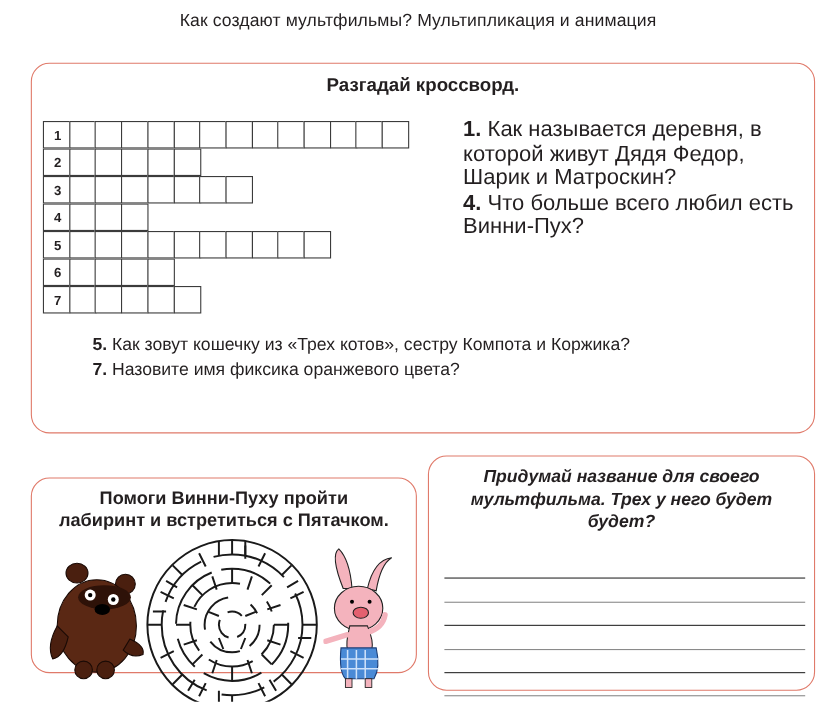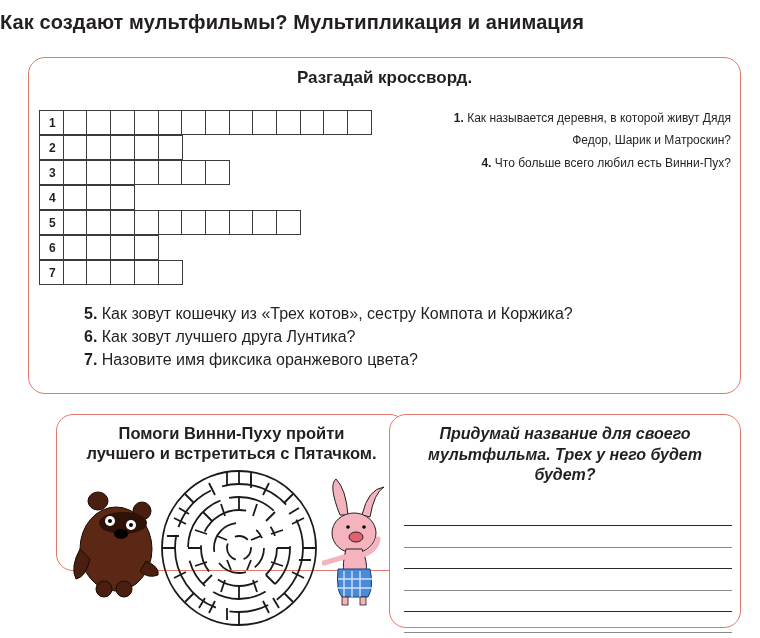--- a/index.html
+++ b/index.html
@@ -1,28 +1,28 @@
 <!DOCTYPE html>
 <html><head>
 <meta charset="utf-8">
 <style>
   * { box-sizing: border-box; margin: 0; padding: 0; }
   html, body { width: 760px; height: 638px; background: #ffffff; overflow: hidden; }
   body { position: relative; font-family: "Liberation Sans", "DejaVu Sans", sans-serif; color: #231f20; }
 
   .page-title {
-    position: absolute; left: 0; top: 11px; width: 760px; 
-    font-size: 20px; font-weight: bold; letter-spacing: 0.1px;
+    position: absolute; left: 0; top: 11px; width: 760px; text-align: center;
+    font-size: 16px; font-weight: normal; letter-spacing: 0.1px;
   }
 
   .card {
     position: absolute; border: 1.6px solid #e07a6a; border-radius: 17px; background: #fff;
   }
   .card-top { left: 28px; top: 57px; width: 713px; height: 337px; }
-  .card-maze { left: 28px; top: 414px; width: 351px; height: 157px; margin-left: 28px; }
+  .card-maze { left: 28px; top: 434px; width: 351px; height: 178px; }
   .card-story { left: 389px; top: 414px; width: 352px; height: 214px; font-style: italic; }
 
   .card-title {
     position: absolute; left: 0; width: 100%; text-align: center; font-weight: bold;
     font-size: 16.5px; line-height: 20px;
   }
   .card-top .card-title { top: 10px; font-size: 17px; }
   .card-maze .card-title { top: 8px; }
   .card-story .card-title { top: 9px; font-size: 16px; line-height: 20.5px; }
 
@@ -32,21 +32,21 @@
   .cw-cell {
     width: 25px; height: 25px; border: 1.3px solid #3b3b3b; margin-right: -1.3px; margin-bottom: -1.3px;
     background: #fff;
   }
   .cw-num {
     width: 25px; height: 25px; border: 1.3px solid #3b3b3b; margin-right: -1.3px; margin-bottom: -1.3px;
     font-size: 12px; font-weight: bold; display: flex; align-items: center; justify-content: flex-start;
     padding-left: 9px; background: #fff;
   }
 
-  .questions-right { position: absolute; left: 392px; top: 50px; width: 310px; font-size: 12px; line-height: 21.5px; text-align: right; }
+  .questions-right { position: absolute; left: 392px; top: 50px; width: 310px; font-size: 20px; line-height: 21.5px; }
   .q-item { margin-bottom: 2px; }
   .q-num { font-weight: bold; }
   .questions-bottom { position: absolute; left: 11px; top: 244px; font-size: 16px; line-height: 23px; margin-left: 44px; }
 
   
   .pooh { position: absolute; left: 11px; top: 72px; width: 92px; height: 112px; }
   .piglet { position: absolute; left: 265px; top: 60px; width: 68px; height: 136px; }
   .maze { position: absolute; left: 102px; top: 53px; width: 160px; height: 160px; }
 
   
@@ -132,29 +132,28 @@
       </div>
     </div>
 
   <div class="questions-right">
     <div class="q-item"><span class="q-num">1.</span><span> Как называется деревня, в которой живут Дядя Федор, Шарик и Матроскин?</span></div>
     <div class="q-item"><span class="q-num">4.</span><span> Что больше всего любил есть Винни-Пух?</span></div>
   </div>
 
   <div class="questions-bottom">
     <div><span class="q-num">5.</span><span> Как зовут кошечку из «Трех котов», сестру Компота и Коржика?</span></div>
-    <div><span class="q-num">6.</span><span> Как зовут лучшего друга Лунтика?</span></div>
     <div><span class="q-num">7.</span><span> Назовите имя фиксика оранжевого цвета?</span></div>
   </div>
 </div>
 
 <div class="card card-maze">
   <div class="card-title">
     <div>Помоги Винни-Пуху пройти</div>
-    <div>лучшего и встретиться с Пятачком.</div>
+    <div>лабиринт и встретиться с Пятачком.</div>
   </div>
 
   <svg class="pooh" viewBox="0 0 92 112">
     <ellipse cx="30" cy="14" rx="10" ry="9" fill="#4a1f0f" stroke="#1a0a05" stroke-width="1"></ellipse>
     <ellipse cx="74" cy="24" rx="9" ry="9" fill="#4a1f0f" stroke="#1a0a05" stroke-width="1"></ellipse>
     <ellipse cx="48" cy="62" rx="36" ry="42" fill="#5a2814" stroke="#1a0a05" stroke-width="1"></ellipse>
     <ellipse cx="55" cy="36" rx="24" ry="11" fill="#2e1208"></ellipse>
     <circle cx="42" cy="34" r="5" fill="#fff"></circle>
       <circle cx="42" cy="34" r="2" fill="#000"></circle>
     <circle cx="63" cy="38" r="5" fill="#fff"></circle>

